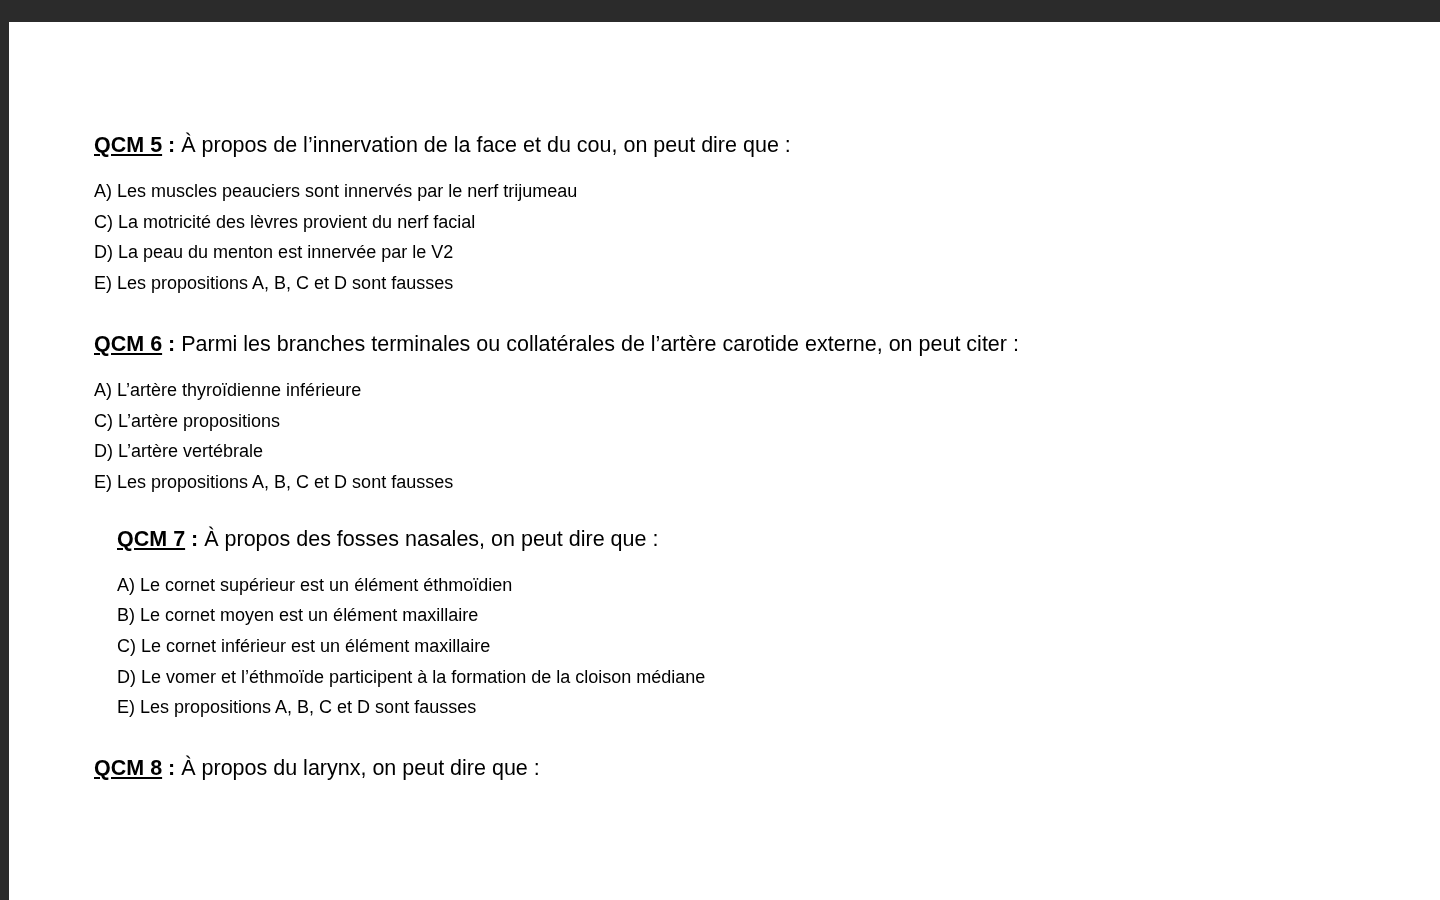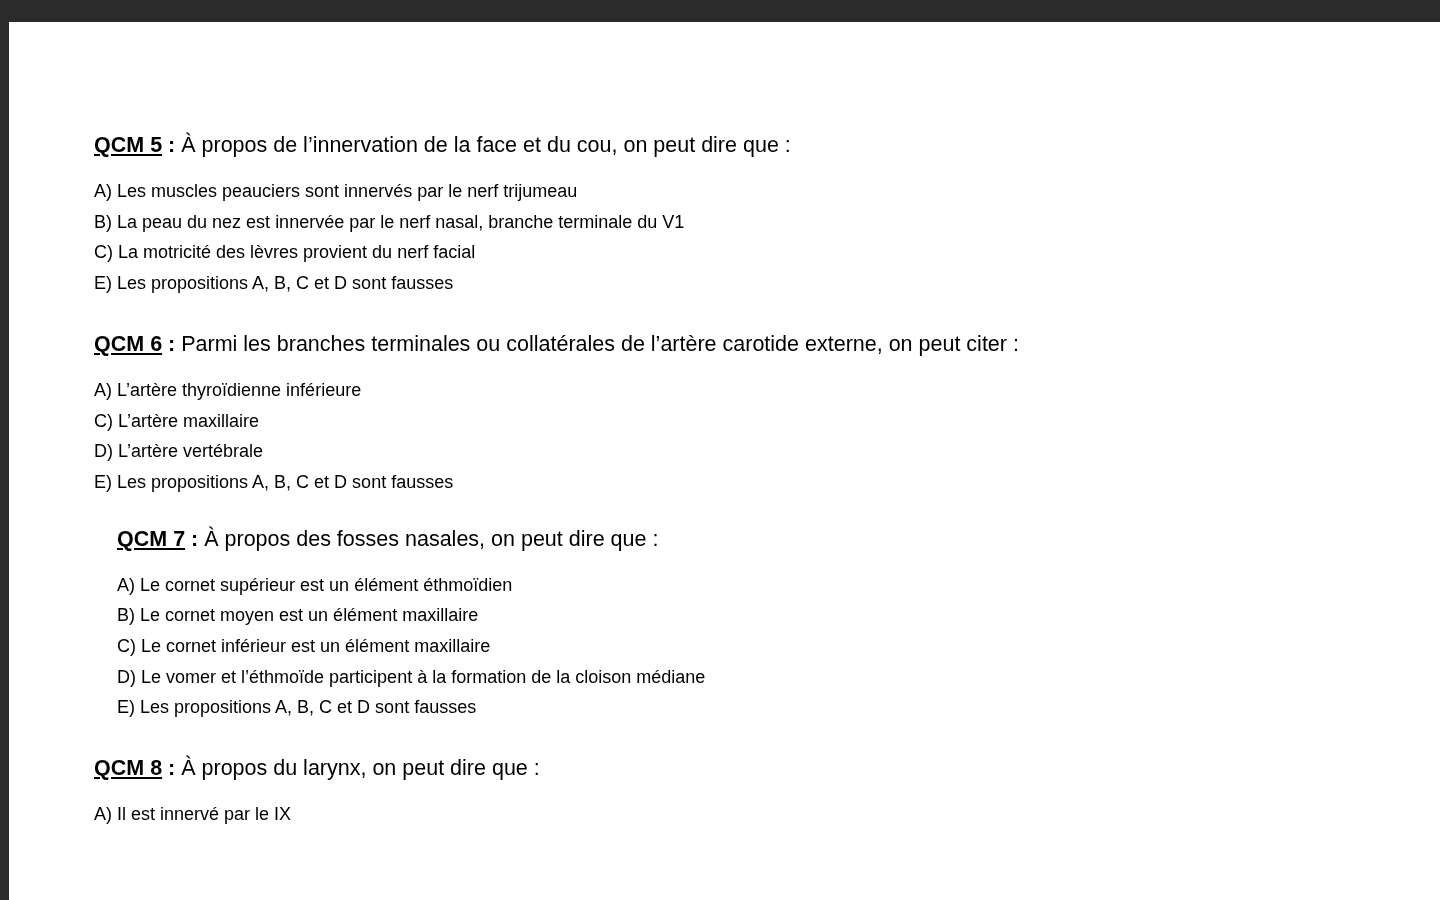--- a/index.html
+++ b/index.html
@@ -95,33 +95,33 @@
 
   <div class="page">
     <div class="page-content">
 
       <section class="qcm-block blk-1">
         <p class="qcm-heading">
           <span class="q-label">QCM 5</span><span class="q-sep"> : </span><span class="q-text">À propos de l’innervation de la face et du cou, on peut dire que :</span>
         </p>
         <ul class="qcm-options">
           <li class="qcm-option">A) Les muscles peauciers sont innervés par le nerf trijumeau</li>
-          <li class="qcm-option">B) La peau du nez est innervée par le nerf nasal, branche terminale du V1</li>
           <li class="qcm-option">C) La motricité des lèvres provient du nerf facial</li>
+          <li class="qcm-option">D) La peau du menton est innervée par le V2</li>
           <li class="qcm-option">E) Les propositions A, B, C et D sont fausses</li>
         </ul>
       </section>
 
       <section class="qcm-block blk-2">
         <p class="qcm-heading">
           <span class="q-label">QCM 6</span><span class="q-sep"> : </span><span class="q-text">Parmi les branches terminales ou collatérales de l’artère carotide externe, on peut citer :</span>
         </p>
         <ul class="qcm-options">
           <li class="qcm-option">A) L’artère thyroïdienne inférieure</li>
-          <li class="qcm-option">C) L’artère maxillaire</li>
+          <li class="qcm-option">C) L’artère propositions</li>
           <li class="qcm-option">D) L’artère vertébrale</li>
           <li class="qcm-option">E) Les propositions A, B, C et D sont fausses</li>
         </ul>
       </section>
 
       <section class="qcm-block blk-3">
         <p class="qcm-heading">
           <span class="q-label">QCM 7</span><span class="q-sep"> : </span><span class="q-text">À propos des fosses nasales, on peut dire que :</span>
         </p>
         <ul class="qcm-options">
@@ -130,20 +130,17 @@
           <li class="qcm-option">C) Le cornet inférieur est un élément maxillaire</li>
           <li class="qcm-option">D) Le vomer et l’éthmoïde participent à la formation de la cloison médiane</li>
           <li class="qcm-option">E) Les propositions A, B, C et D sont fausses</li>
         </ul>
       </section>
 
       <section class="qcm-block blk-4">
         <p class="qcm-heading">
           <span class="q-label">QCM 8</span><span class="q-sep"> : </span><span class="q-text">À propos du larynx, on peut dire que :</span>
         </p>
-        <ul class="qcm-options">
-          <li class="qcm-option">A) Il est innervé par le IX</li>
-        </ul>
       </section>
 
     </div>
   </div>
 </div>
 
 </body></html>

